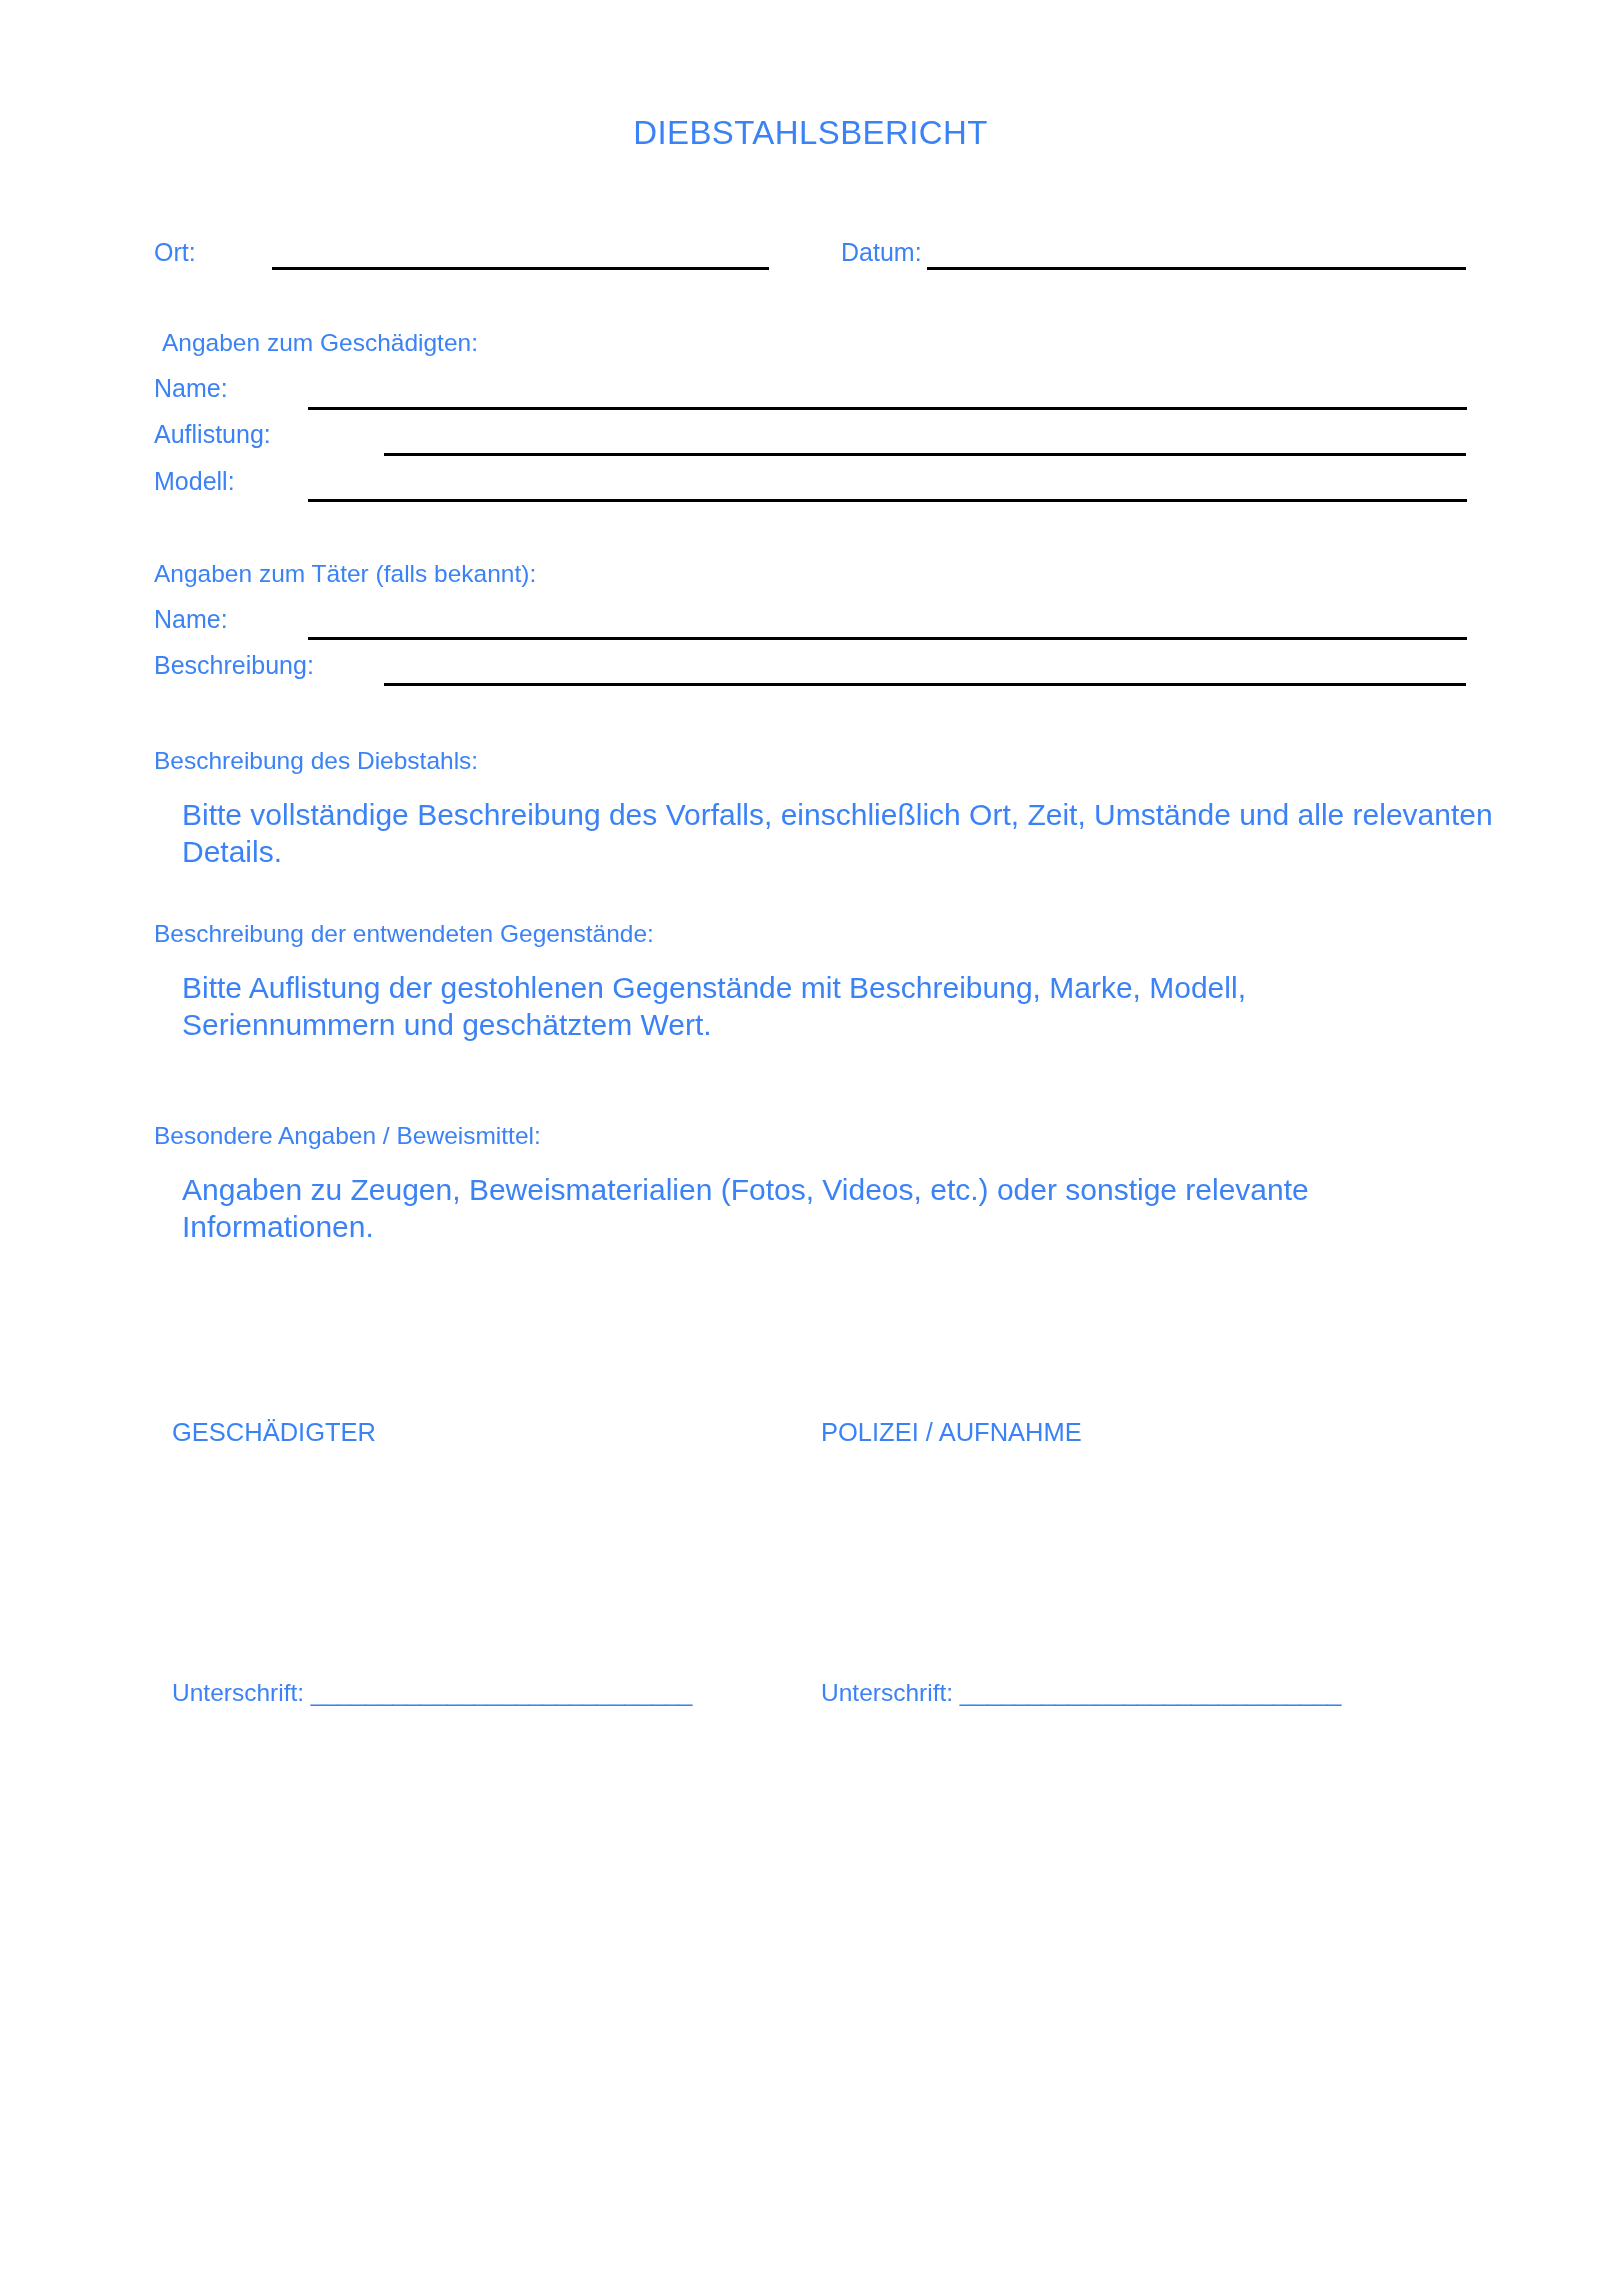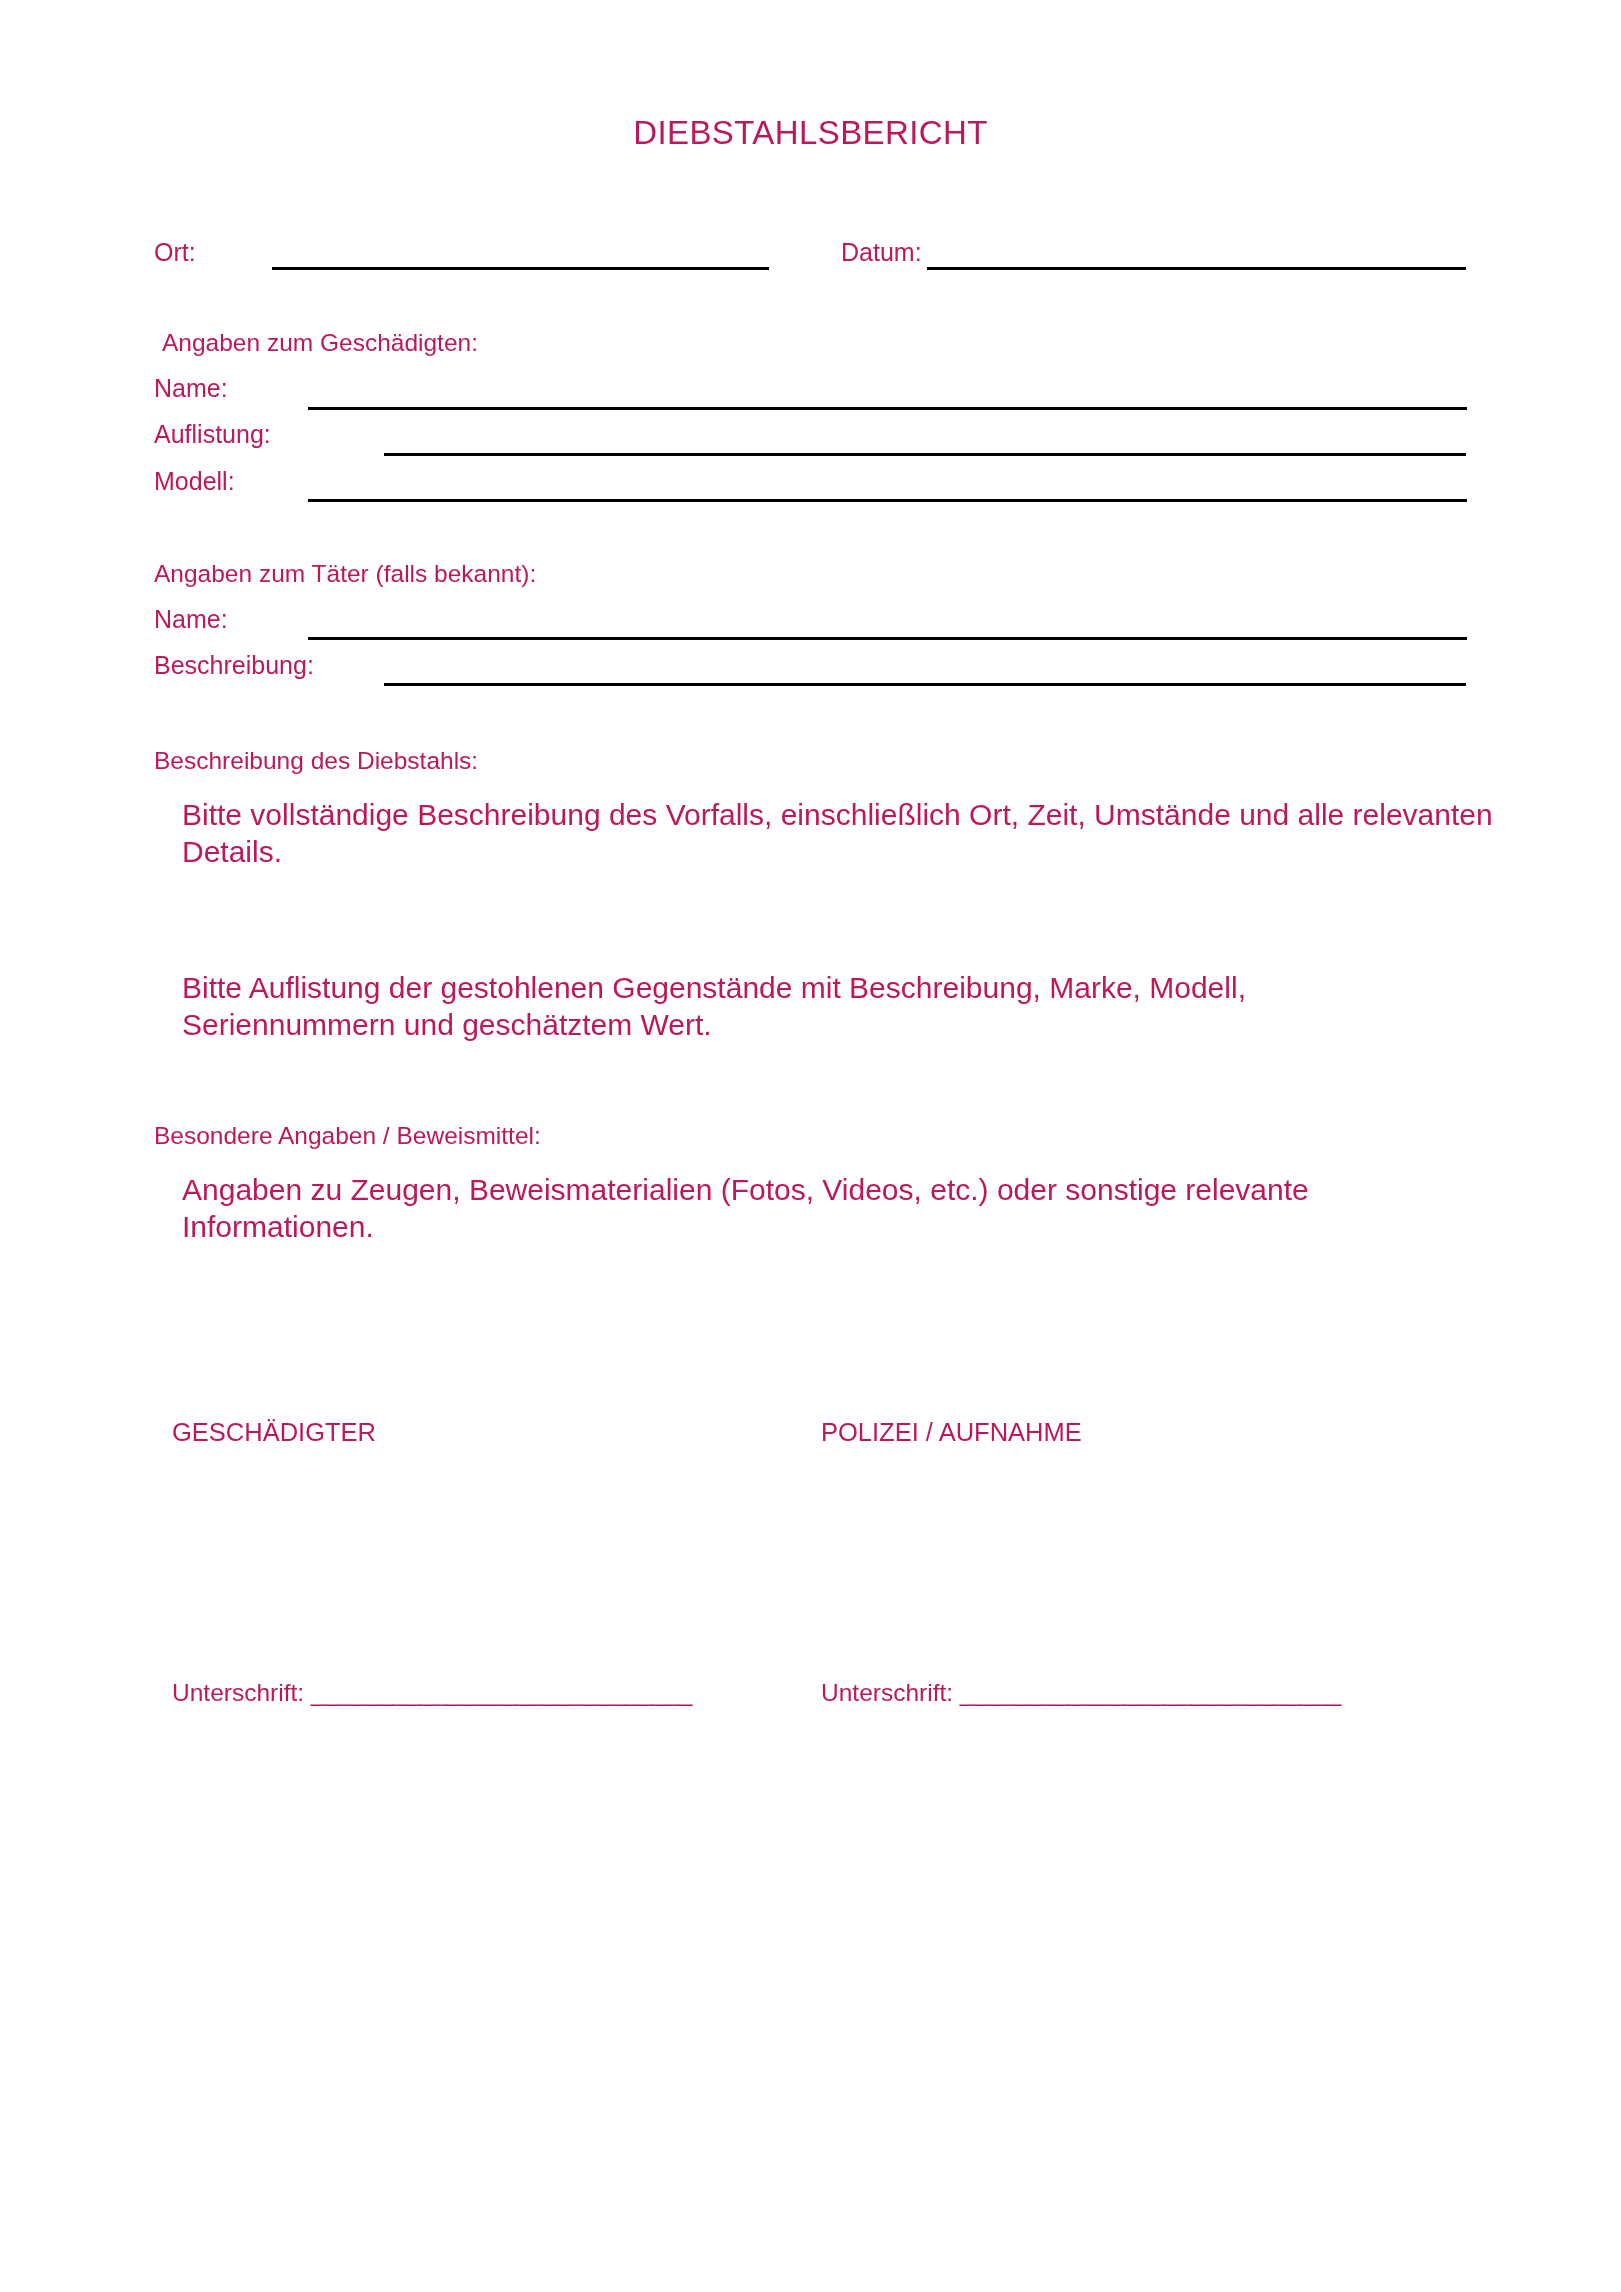--- a/index.html
+++ b/index.html
@@ -10,21 +10,21 @@
   }
 
   .page {
     position: relative;
     width: 1621px;
     height: 2293px;
     background: #ffffff;
     margin: 0 auto;
     overflow: hidden;
     font-family: "Liberation Sans", sans-serif;
-    color: #be185d;
+    color: #3b82f6;
     -webkit-font-smoothing: antialiased;
   }
 
   
   .doc-title {
     position: absolute;
     left: 0;
     top: 116px;
     width: 1621px;
     text-align: center;
@@ -132,20 +132,21 @@
   <div class="rule" style="left:308px; top:637px; width:1159px;"></div>
 
   <div class="row" style="top:651px;">
     <span class="label">Beschreibung:</span>
   </div>
   <div class="rule" style="left:384px; top:683px; width:1082px;"></div>
 
   <div class="section-head" style="top:745px;text-align:right;">Beschreibung des Diebstahls:</div>
   <div class="para" style="top:796px;">Bitte vollständige Beschreibung des Vorfalls, einschließlich Ort, Zeit, Umstände und alle relevanten Details.</div>
 
+  <div class="section-head" style="top:918px;">Beschreibung der entwendeten Gegenstände:</div>
   <div class="para" style="top:969px; width:1220px;">Bitte Auflistung der gestohlenen Gegenstände mit Beschreibung, Marke, Modell, Seriennummern und geschätztem Wert.</div>
 
   <div class="section-head" style="top:1120px;">Besondere Angaben / Beweismittel:</div>
   <div class="para" style="top:1171px;">Angaben zu Zeugen, Beweismaterialien (Fotos, Videos, etc.) oder sonstige relevante Informationen.</div>
 
   <div class="sig-head" style="left:172px; top:1418px;">GESCHÄDIGTER</div>
   <div class="sig-head" style="left:821px; top:1418px;">POLIZEI / AUFNAHME</div>
 
   <div class="sig-line" style="left:172px; top:1678px;">Unterschrift: ____________________________</div>
   <div class="sig-line" style="left:821px; top:1678px;">Unterschrift: ____________________________</div>

